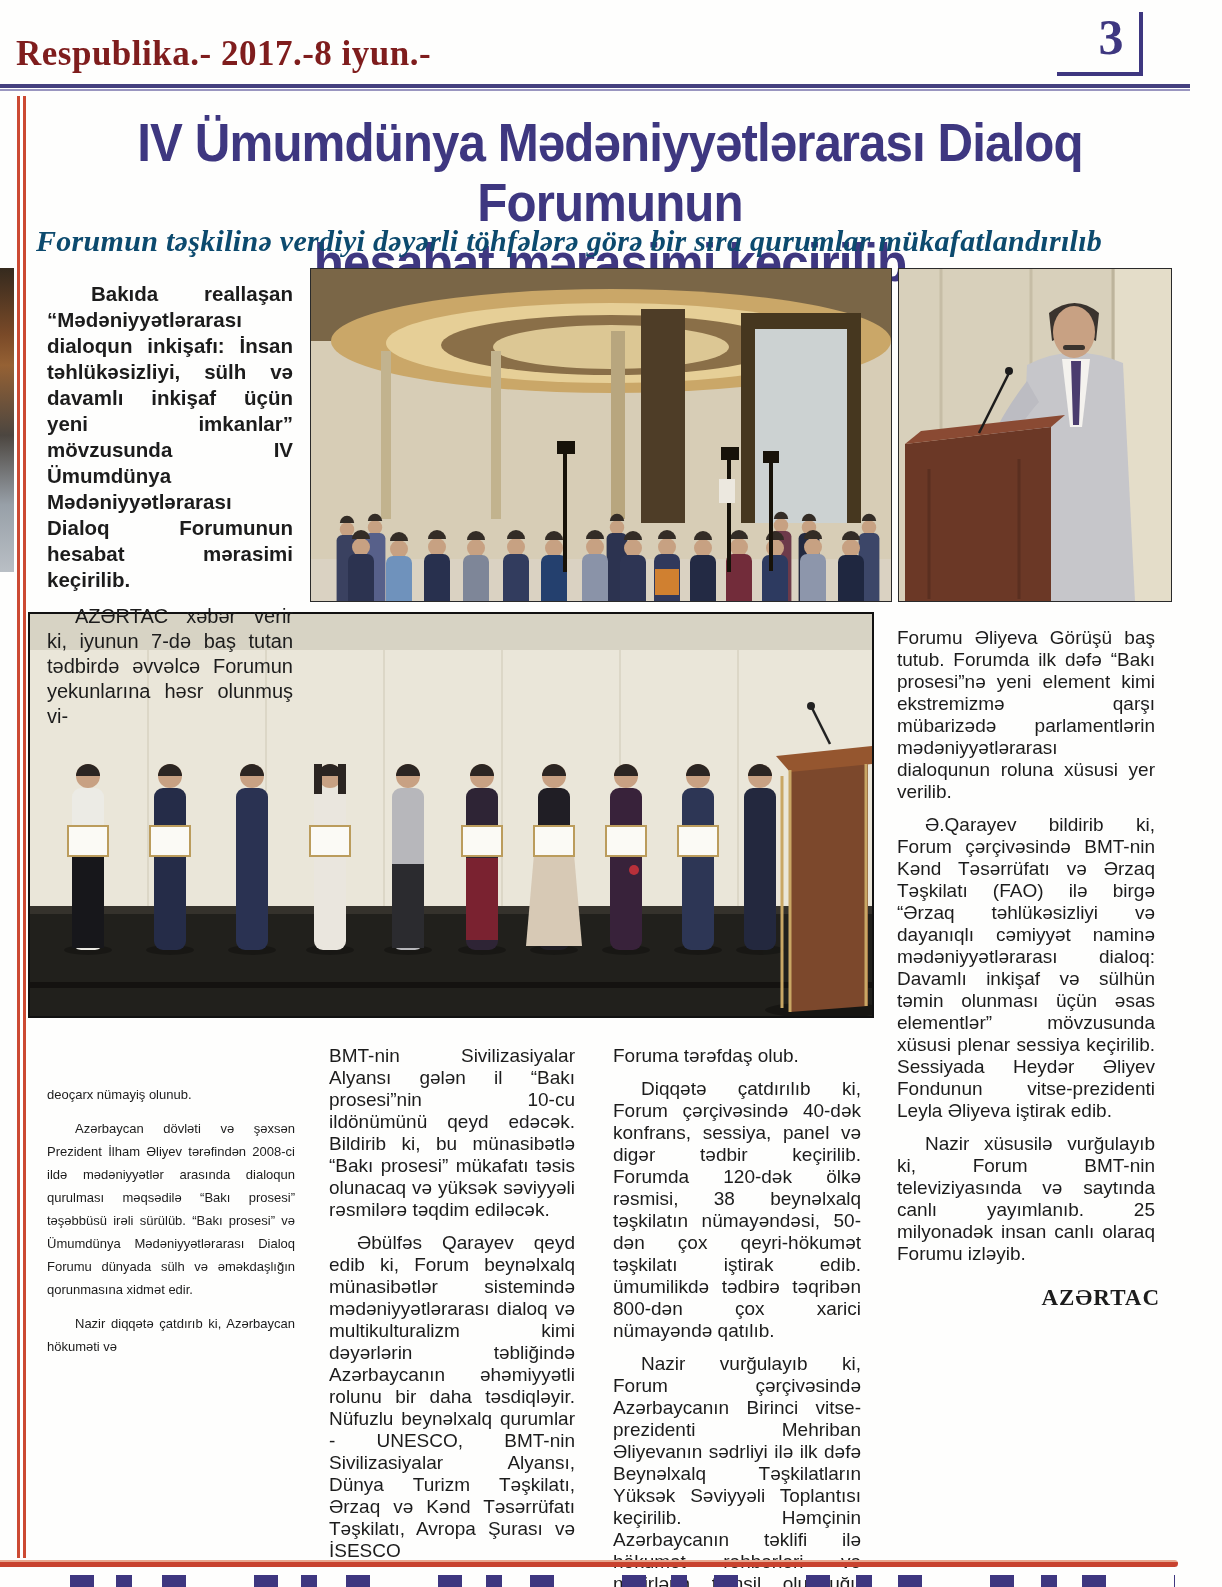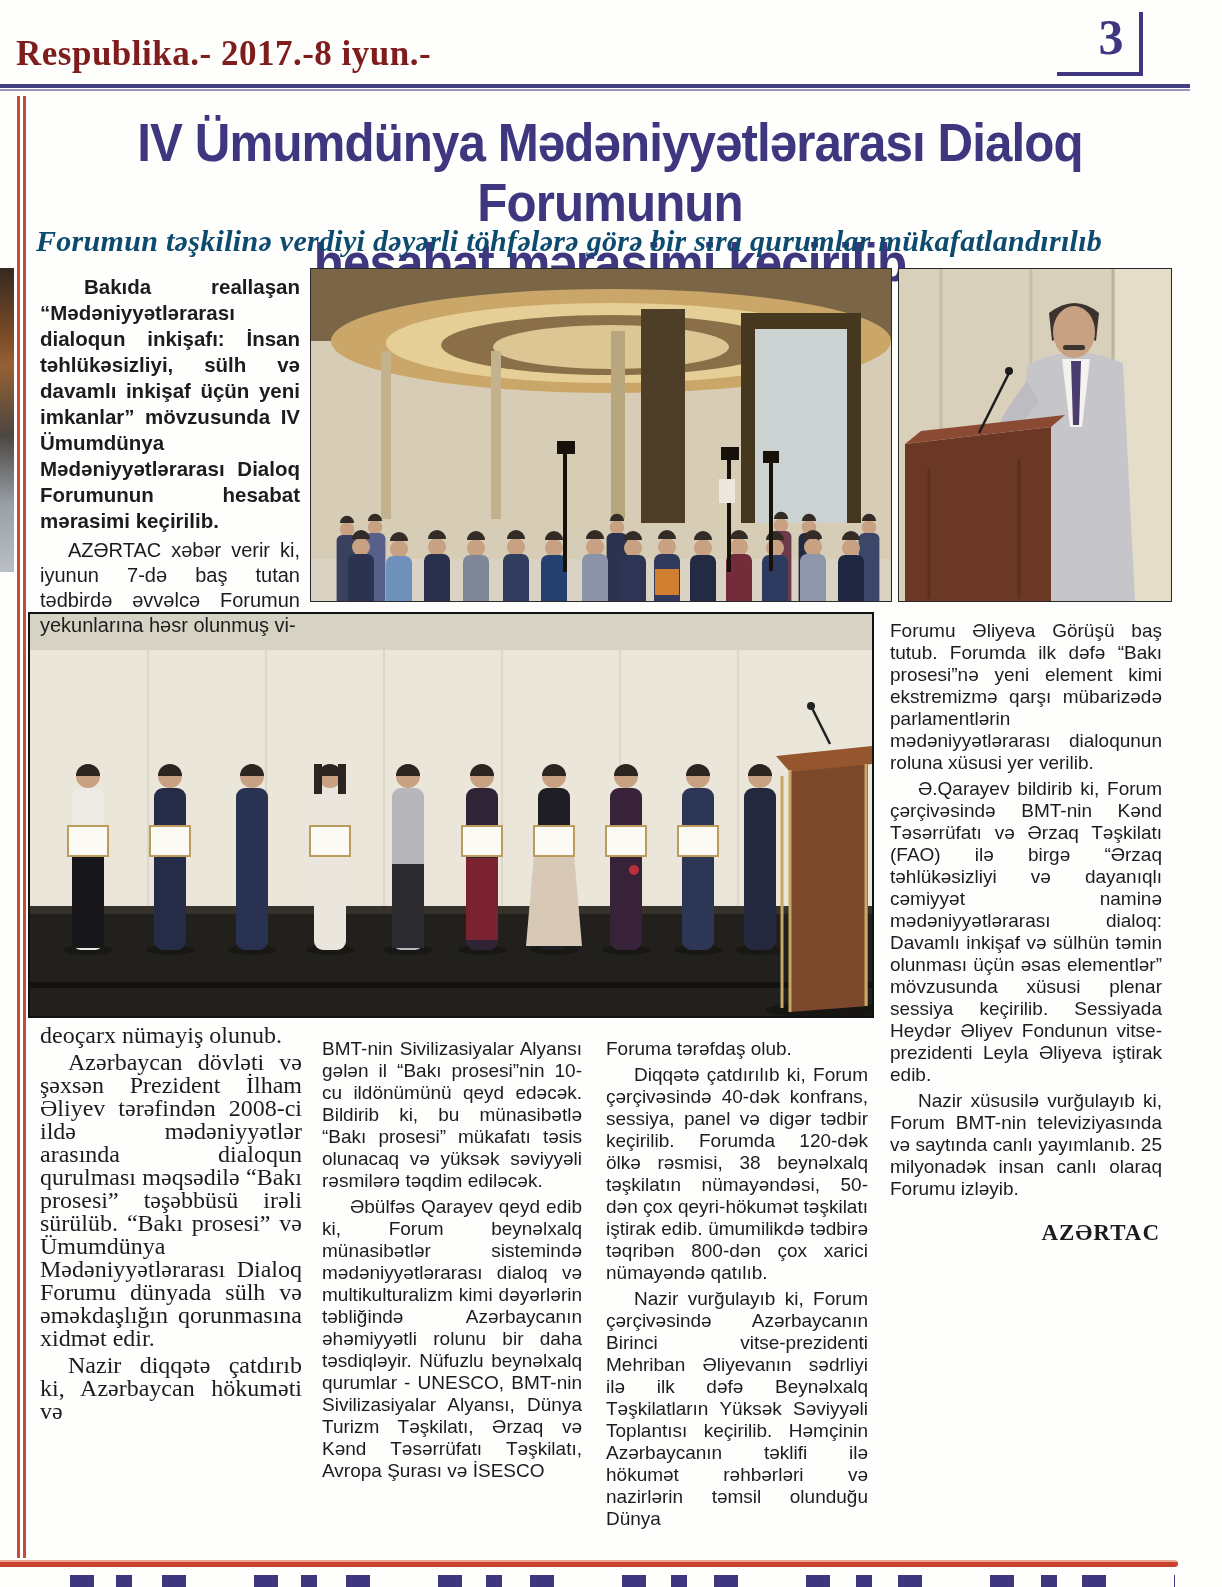--- a/index.html
+++ b/index.html
@@ -29,26 +29,26 @@
   #left-redline{left:17px;top:96px;width:9px;height:1462px;
     background:linear-gradient(90deg,#cc4a33 0 3px,#fff 3px 6px,#cc4a33 6px 9px);}
   
   .photo{border:1px solid #2a2a2a;background:#d8cfba;}
   #photo-a{left:310px;top:268px;width:580px;height:332px;}
   #photo-b{left:898px;top:268px;width:272px;height:332px;}
   #photo-c{left:28px;top:612px;width:842px;height:402px;border:2px solid #111;}
   .photo svg{display:block;width:100%;height:100%;}
   
   .col{text-align:justify;font-size:19px;line-height:22px;}
-  .col p{margin:4px;}
+  .col p{margin:11px;}
   .indent{text-indent:28px;}
   .noindent{text-indent:0;}
   #col1-top{left:36px;top:270px;width:268px;font-size:20px;line-height:25px;}
   #col1-top .lead{font-weight:bold;font-size:20.5px;line-height:26px;text-indent:44px;}
-  #col1-bottom{left:36px;top:1020px;width:270px;font-size:24px;line-height:23px;font-family:Liberation Serif, serif;}
+  #col1-bottom{left:36px;top:1072px;width:270px;font-size:13px;line-height:23px;}
   #col2{left:318px;top:1034px;width:268px;}
   #col3{left:602px;top:1034px;width:270px;}
   #col4{left:886px;top:616px;width:280px;}
   #signature{margin-top:22px;text-align:right;font-family:"Liberation Serif",serif;
     font-weight:bold;font-size:23px;letter-spacing:1px;padding-right:6px;}
   
   #bottom-rule{left:0;top:1560px;width:1178px;height:7px;
     background:linear-gradient(#e8a78e 0 2px,#c8432f 2px 7px);border-radius:0 4px 4px 0;}
   #stub-row{left:70px;top:1575px;width:1105px;height:12px;
     background:

